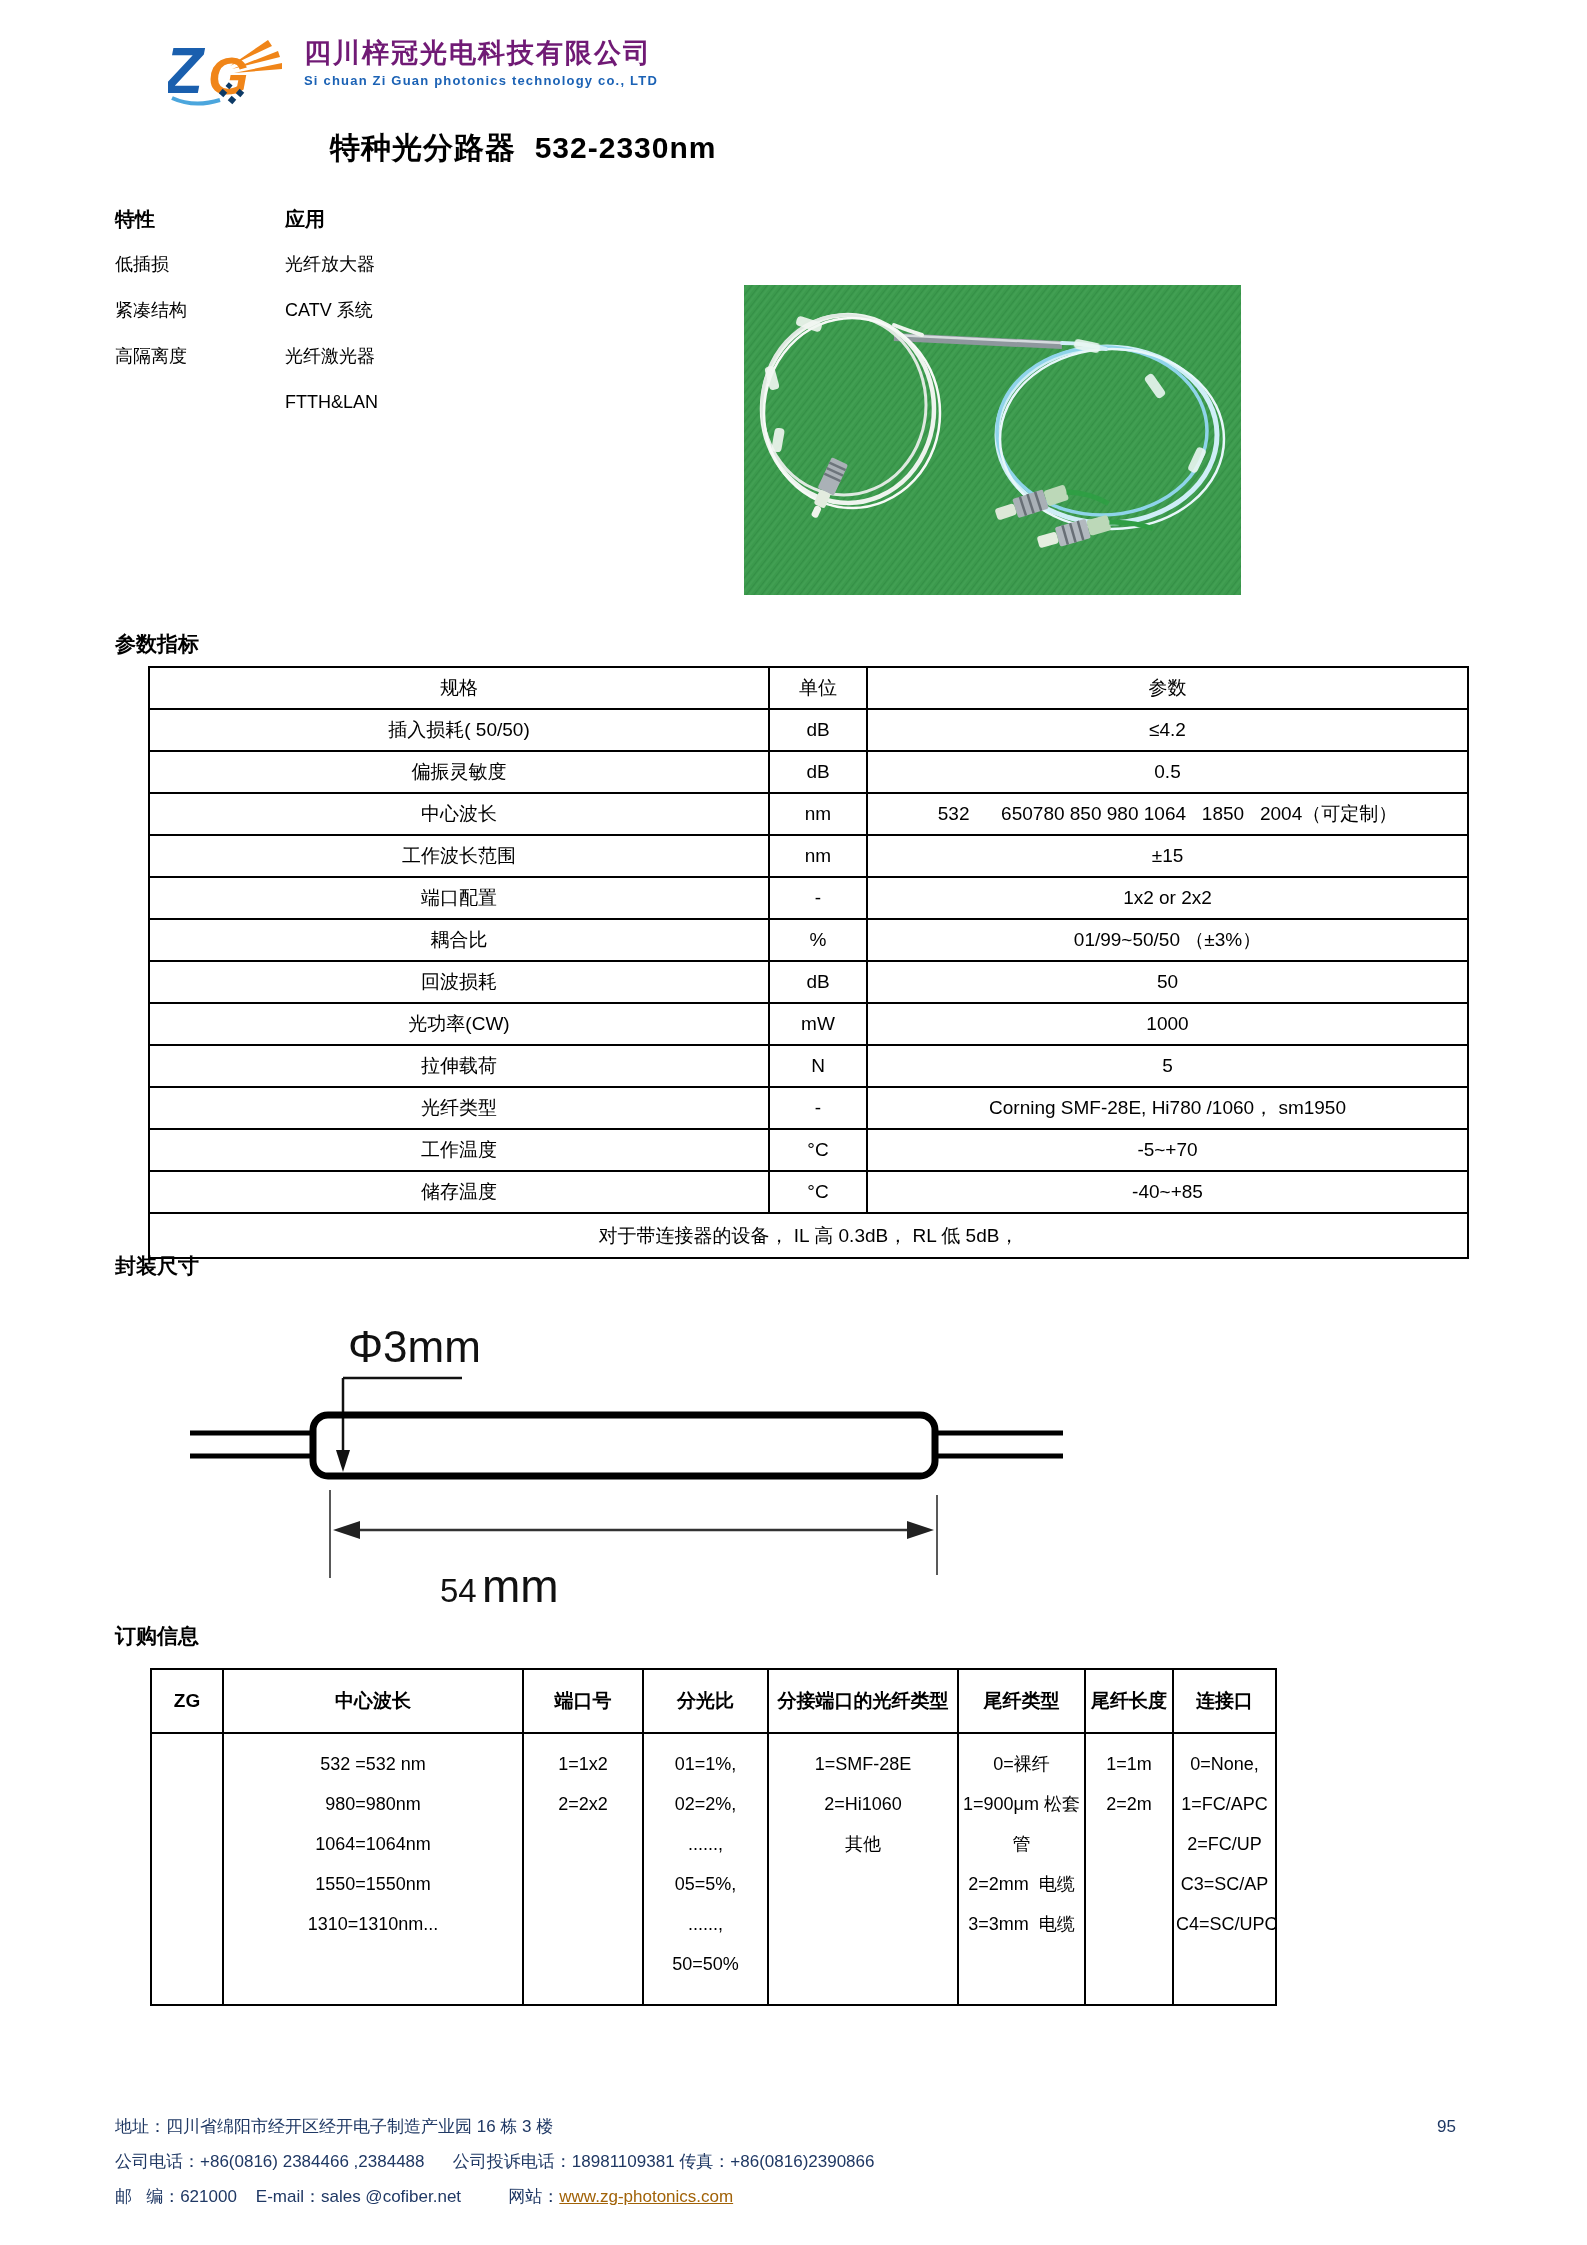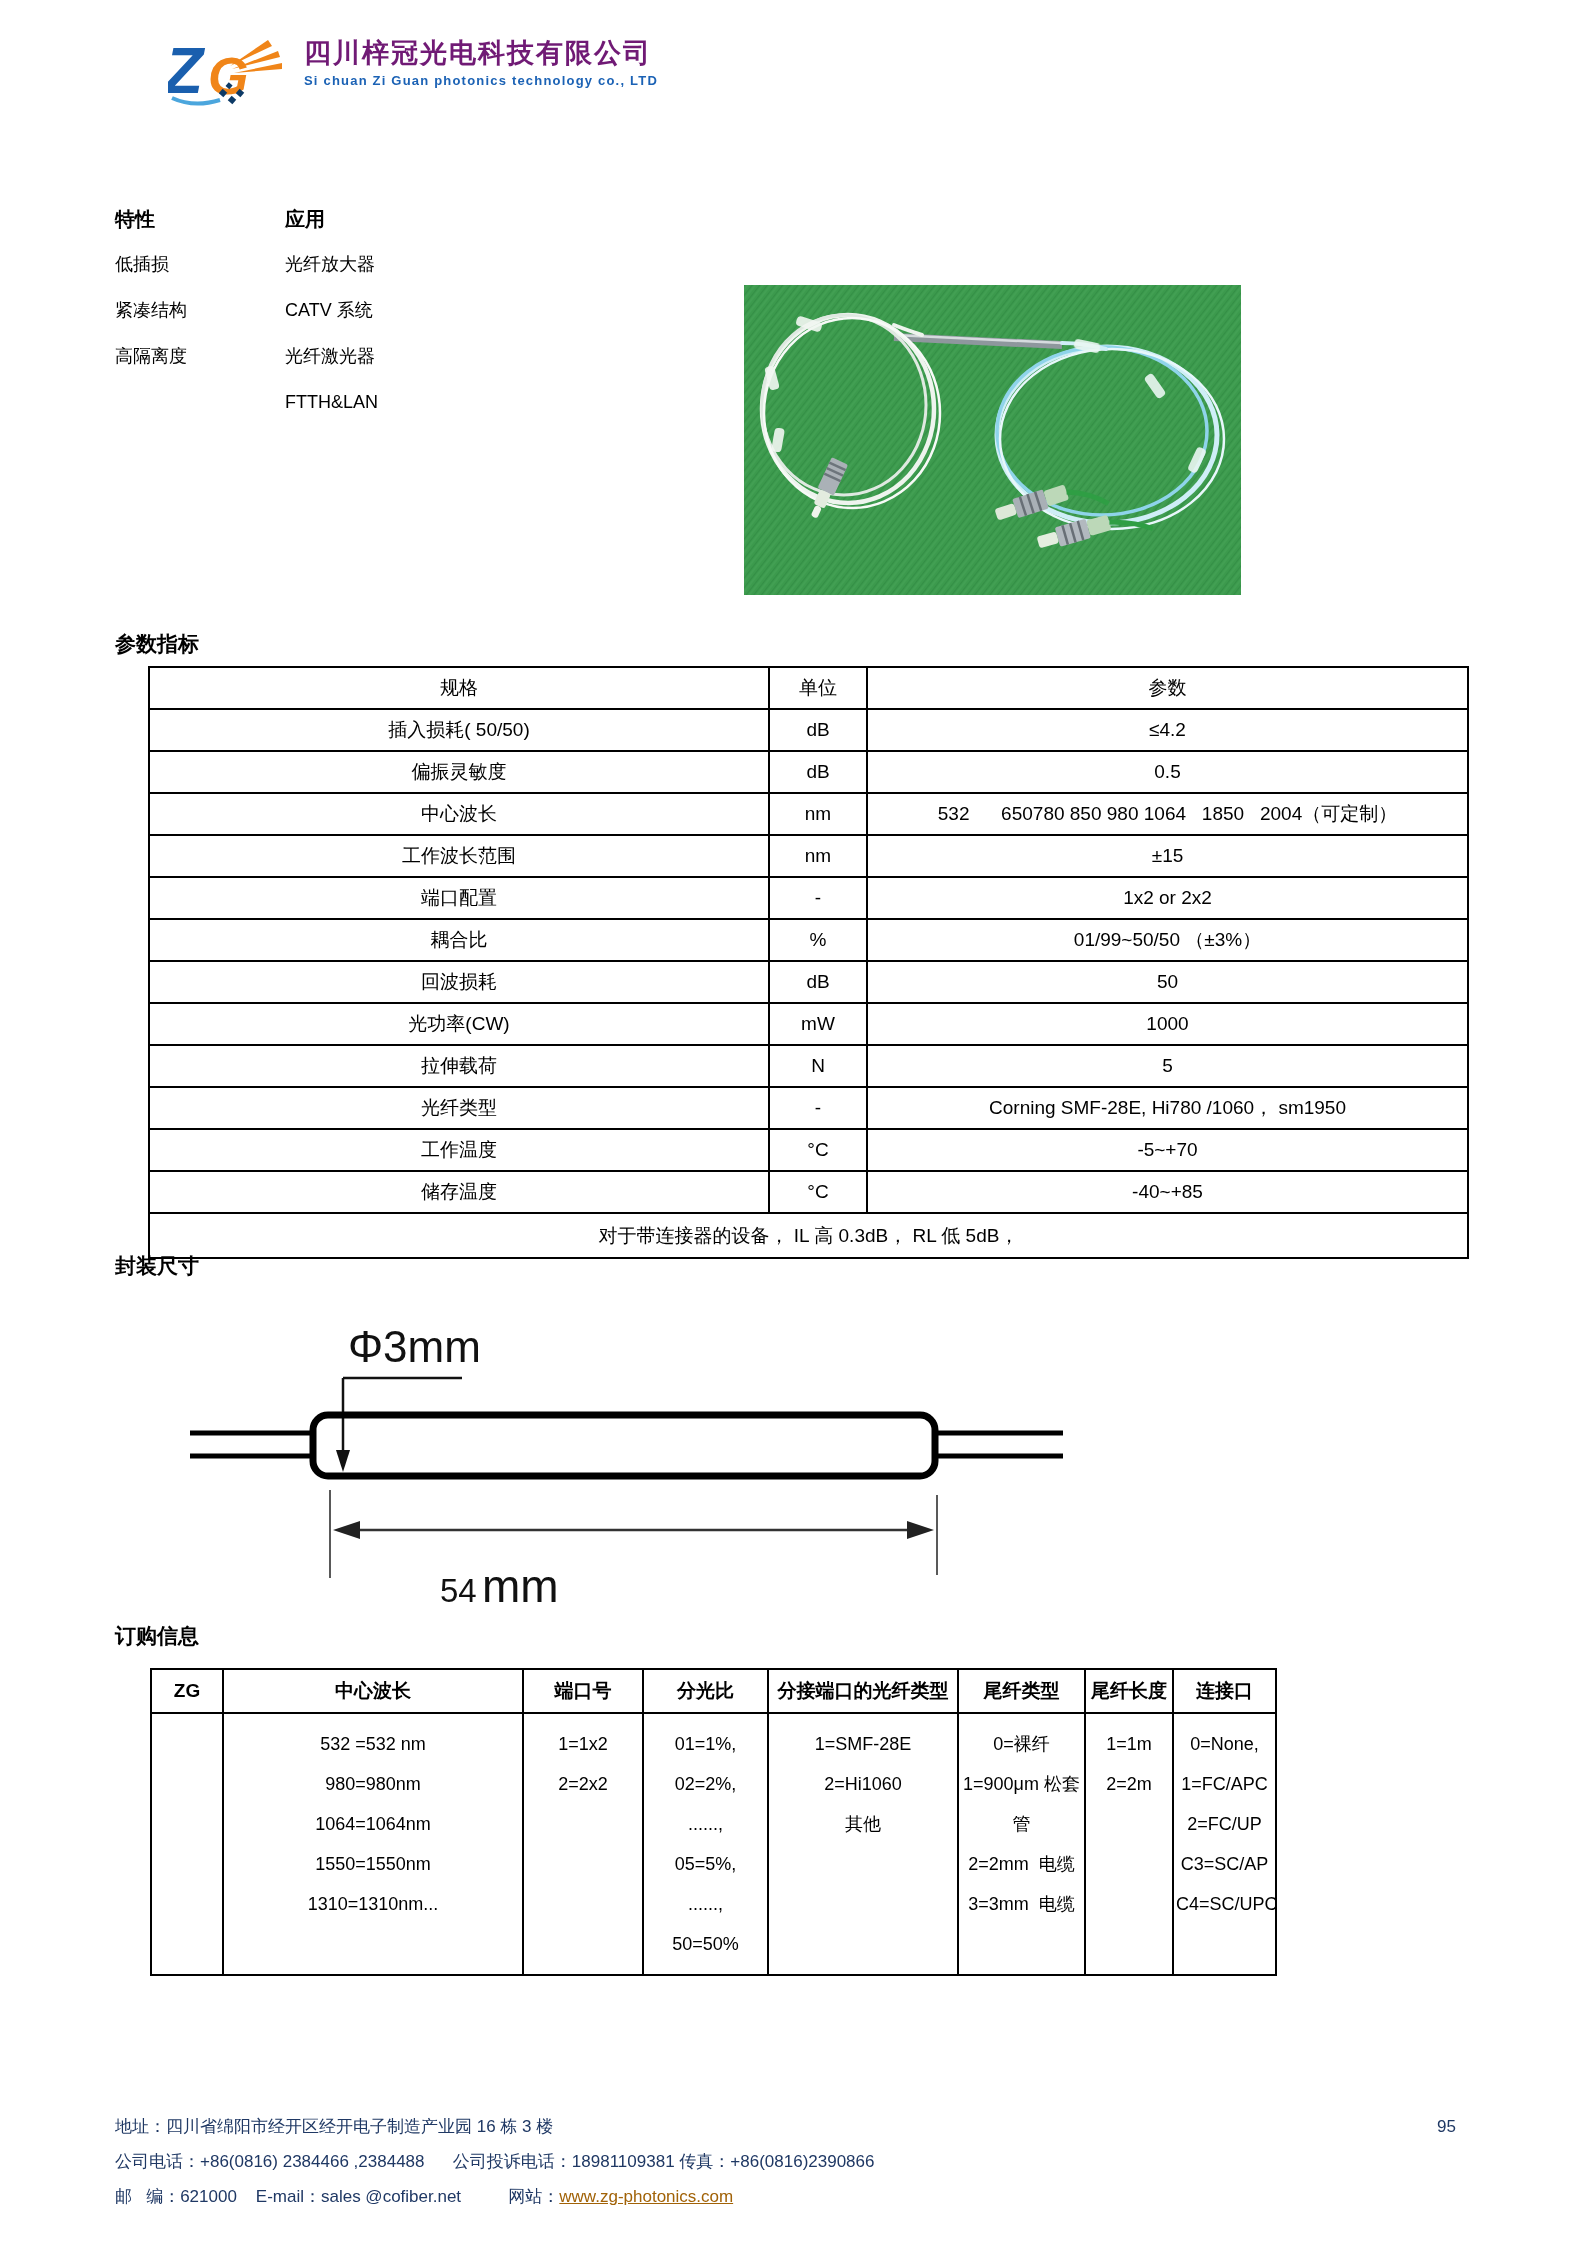--- a/index.html
+++ b/index.html
@@ -30,21 +30,21 @@
   table.ptable { left:148px; top:666px; width:1319px; border-collapse:collapse; table-layout:fixed; }
   table.ptable td {
     border:2px solid #000; text-align:center; vertical-align:middle;
     font-size:19px; height:38px; padding:1px 4px; overflow:hidden;
   }
   table.ptable td.note { height:41px; }
 
   
   table.otable { left:150px; top:1668px; width:1125px; border-collapse:collapse; table-layout:fixed; }
   table.otable td {
-    border:2px solid #000; text-align:center; font-size:19px; padding:0 2px; overflow:hidden;
+    border:2px solid #000; text-align:center; font-size:19px; padding:10px 2px; overflow:hidden;
   }
   table.otable td.ohead { height:42px; font-weight:bold; vertical-align:middle; }
   table.otable td.obody { height:250px; vertical-align:top; padding-top:10px; }
   .oline { font-size:18px; line-height:40px; white-space:pre-wrap; }
 
   
   .foot { font-size:17px; color:#1f3864; line-height:22px; }
   .weblink { color:#a16207; text-decoration:underline; cursor:pointer; }
 
   svg text { font-family:"Liberation Sans", sans-serif; }
@@ -68,20 +68,21 @@
         <rect x="69" y="52" width="6" height="6" transform="rotate(40 72 55)"></rect>
         <rect x="59" y="45" width="5" height="5" transform="rotate(40 61 47)"></rect>
       </g>
     </svg>
     <div class="logo-text">
       <div class="cn">四川梓冠光电科技有限公司</div>
       <div class="en">Si chuan Zi Guan  photonics  technology co., LTD</div>
     </div>
   </div>
 
+  <div class="abs doc-title pre">特种光分路器  532-2330nm</div>
 
   <div class="abs" style="left:115px; top:206px;">
     <div style="display:flex;">
       <div class="feat-col">
         <div class="feat-head">特性</div>
         <div class="feat-item">低插损</div>
         <div class="feat-item">紧凑结构</div>
         <div class="feat-item">高隔离度</div>
       </div>
       <div class="feat-col">

